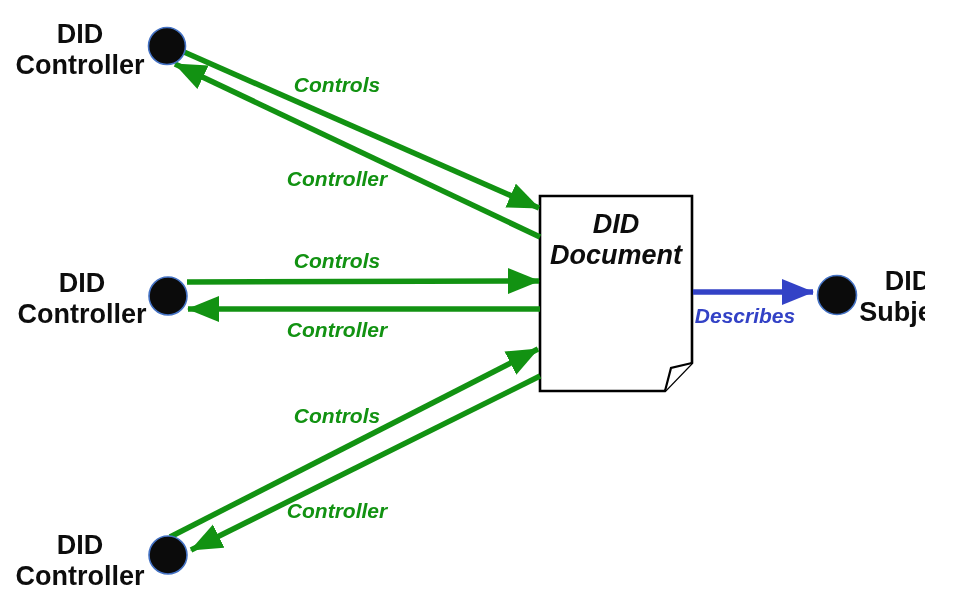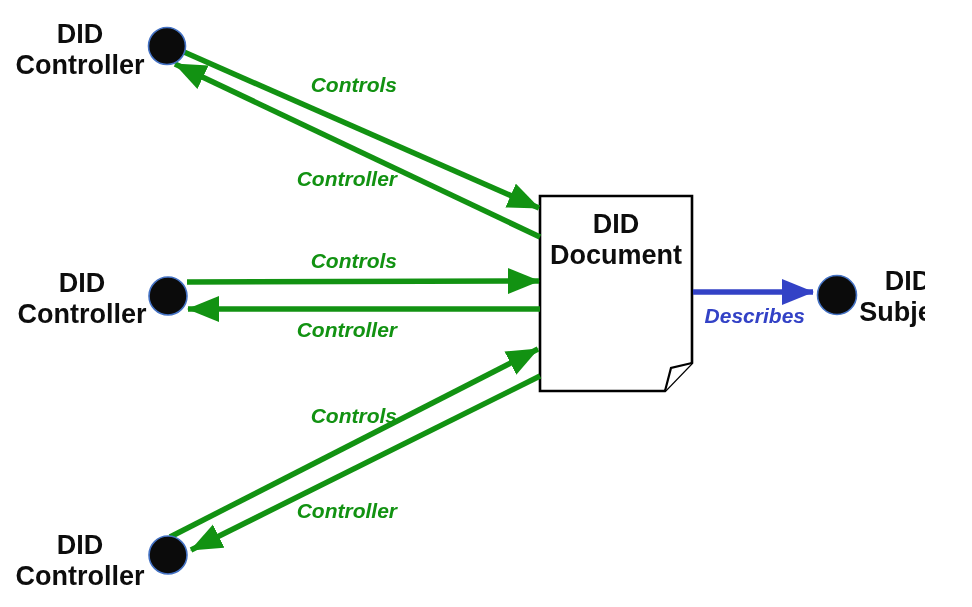--- a/index.html
+++ b/index.html
@@ -38,22 +38,22 @@
     font-weight: bold;
     color: #0d0d0d;
     line-height: 31px;
   }
   .edge-label {
     font-size: 21px;
     font-weight: bold;
     font-style: italic;
     line-height: 24px;
   }
-  .edge-label.green { color: var(--relation-green); text-align: right; }
-  .edge-label.blue  { color: var(--describes-blue); text-align: right; }
+  .edge-label.green { color: var(--relation-green); }
+  .edge-label.blue  { color: var(--describes-blue); }
   .green-line { stroke: var(--relation-green); stroke-width: 5.5px; fill: none; }
   .blue-line  { stroke: var(--describes-blue); stroke-width: 5.5px; fill: none; }
   .green-head { fill: var(--relation-green); }
   .blue-head  { fill: var(--describes-blue); }
   .doc-shape  { fill: #ffffff; stroke: var(--outline); stroke-width: 2.6px; stroke-linejoin: miter; }
   .doc-flap   { fill: #ffffff; stroke: var(--outline); stroke-width: 2.2px; stroke-linejoin: miter; }
   .node-circle { fill: var(--node-fill); stroke: var(--node-ring); stroke-width: 1.6px; }
 </style>
 </head>
 <body>
@@ -86,21 +86,21 @@
 
     <circle class="node-circle" cx="167" cy="46" r="18.5"></circle>
     <circle class="node-circle" cx="168" cy="296" r="19"></circle>
     <circle class="node-circle" cx="168" cy="555" r="19"></circle>
     <circle class="node-circle" cx="837" cy="295" r="19.5"></circle>
   </svg>
 
   <div class="label node-label" style="left:5px;   top:19px;  width:150px;">DID Controller</div>
   <div class="label node-label" style="left:7px;   top:268px; width:150px;">DID Controller</div>
   <div class="label node-label" style="left:5px;   top:530px; width:150px;">DID Controller</div>
-  <div class="label node-label" style="left:541px; top:209px; width:150px;">DID Document</div>
+  <div class="label node-label" style="left:541px; top:209px; width:150px;font-style:italic;">DID Document</div>
   <div class="label node-label" style="left:838px; top:266px; width:140px;">DID Subject</div>
 
   <div class="label edge-label green" style="left:277px; top:73px;  width:120px;">Controls</div>
   <div class="label edge-label green" style="left:277px; top:167px; width:120px;">Controller</div>
   <div class="label edge-label green" style="left:277px; top:249px; width:120px;">Controls</div>
   <div class="label edge-label green" style="left:277px; top:318px; width:120px;">Controller</div>
   <div class="label edge-label green" style="left:277px; top:404px; width:120px;">Controls</div>
   <div class="label edge-label green" style="left:277px; top:499px; width:120px;">Controller</div>
   <div class="label edge-label blue" style="left:685px; top:304px; width:120px;">Describes</div>
 

